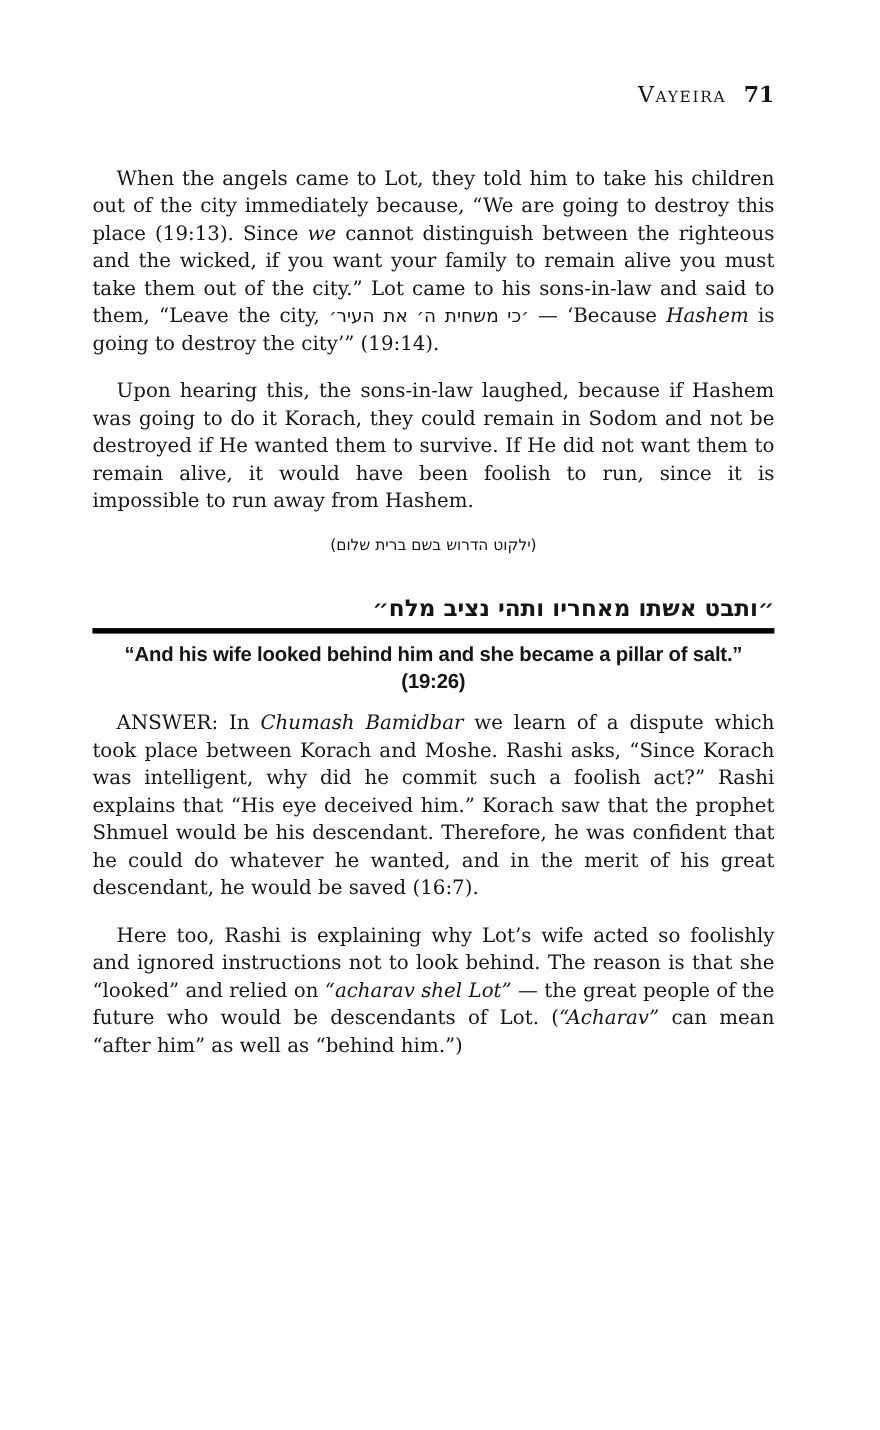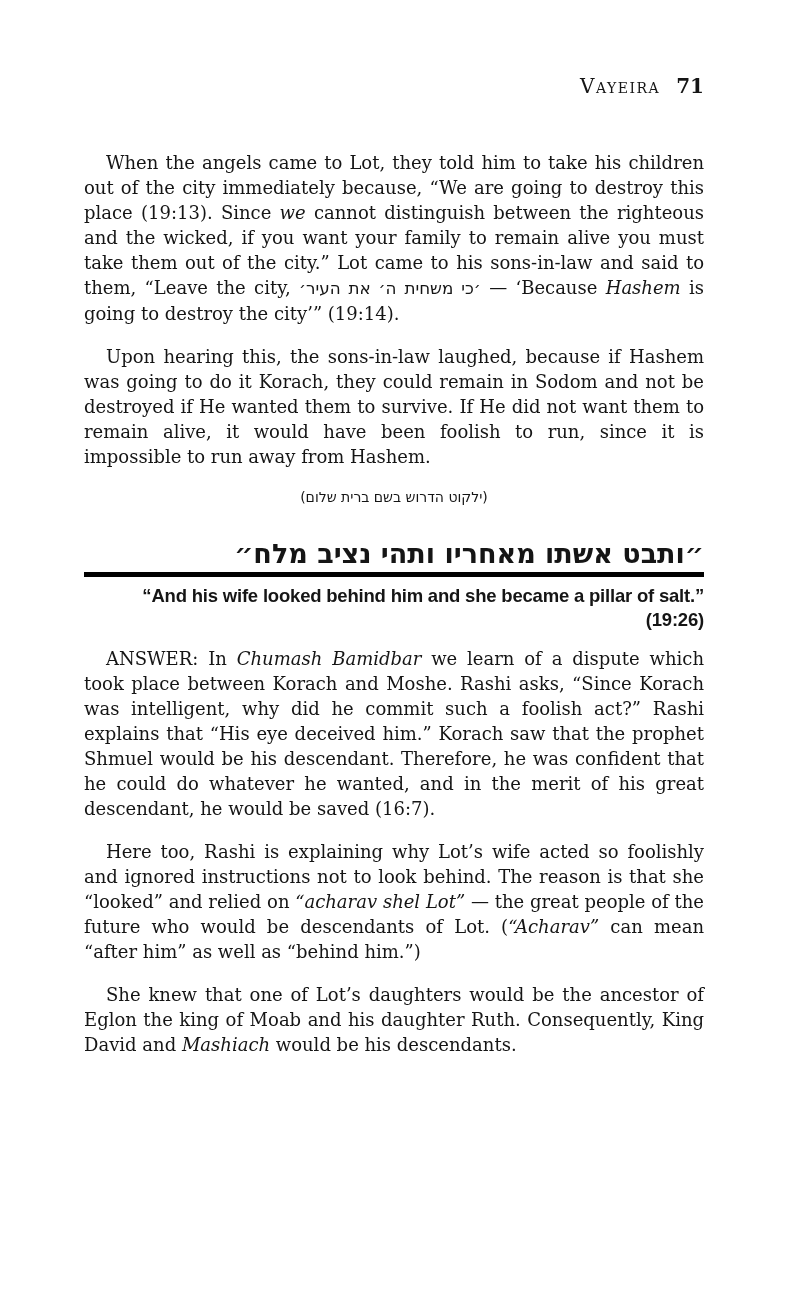--- a/index.html
+++ b/index.html
@@ -62,36 +62,36 @@
     font-family: "DejaVu Sans", sans-serif;
     font-size: 14px;
     line-height: 20px;
     text-align: center;
     margin: 14px 0 34px 0;
   }
   .section-header { margin: 0 0 14px 0; }
   .hebrew-title {
     font-family: "DejaVu Sans", sans-serif;
     font-weight: bold;
-    font-size: 27px;
+    font-size: 21px;
     line-height: 26px;
     text-align: right;
     margin: 0 0 5px 0;
   }
   .section-rule {
     height: 5px;
     background: #000000;
     margin: 0 0 7px 0;
   }
   .english-title {
     font-family: "Liberation Sans", sans-serif;
     font-weight: bold;
     font-size: 18.5px;
     line-height: 24px;
-    text-align: right;
+    text-align: center;
     letter-spacing: -0.2px;
   }
 </style>
 </head>
 <body>
 
 <div class="page">
 
   <header class="page-header">
     <span class="book-title">Vayeira</span><span class="page-number">71</span>
@@ -109,17 +109,16 @@
       <div class="hebrew-title" dir="rtl">״ותבט אשתו מאחריו ותהי נציב מלח״</div>
       <div class="section-rule"></div>
       <div class="english-title">“And his wife looked behind him and she became a pillar of salt.” (19:26)</div>
     </section>
 
 
     <p class="body"><span>ANSWER: In </span><span class="italic">Chumash Bamidbar</span><span> we learn of a dispute which took place between Korach and Moshe. Rashi asks, “Since Korach was intelligent, why did he commit such a foolish act?” Rashi explains that “His eye deceived him.” Korach saw that the prophet Shmuel would be his descendant. Therefore, he was confident that he could do whatever he wanted, and in the merit of his great descendant, he would be saved (16:7).</span></p>
 
     <p class="body"><span>Here too, Rashi is explaining why Lot’s wife acted so foolishly and ignored instructions not to look behind. The reason is that she “looked” and relied on </span><span class="italic">“acharav shel Lot”</span><span> — the great people of the future who would be descendants of Lot. (</span><span class="italic">“Acharav”</span><span> can mean “after him” as well as “behind him.”)</span></p>
 
-    <p class="body"><span>She knew that one of Lot’s daughters would be the ancestor of Eglon the king of Moab and his daughter Ruth. Consequently, King David and </span><span class="italic">Mashiach</span><span> would be his descendants.</span></p>
 
   </main>
 
 </div>
 
 </body></html>

